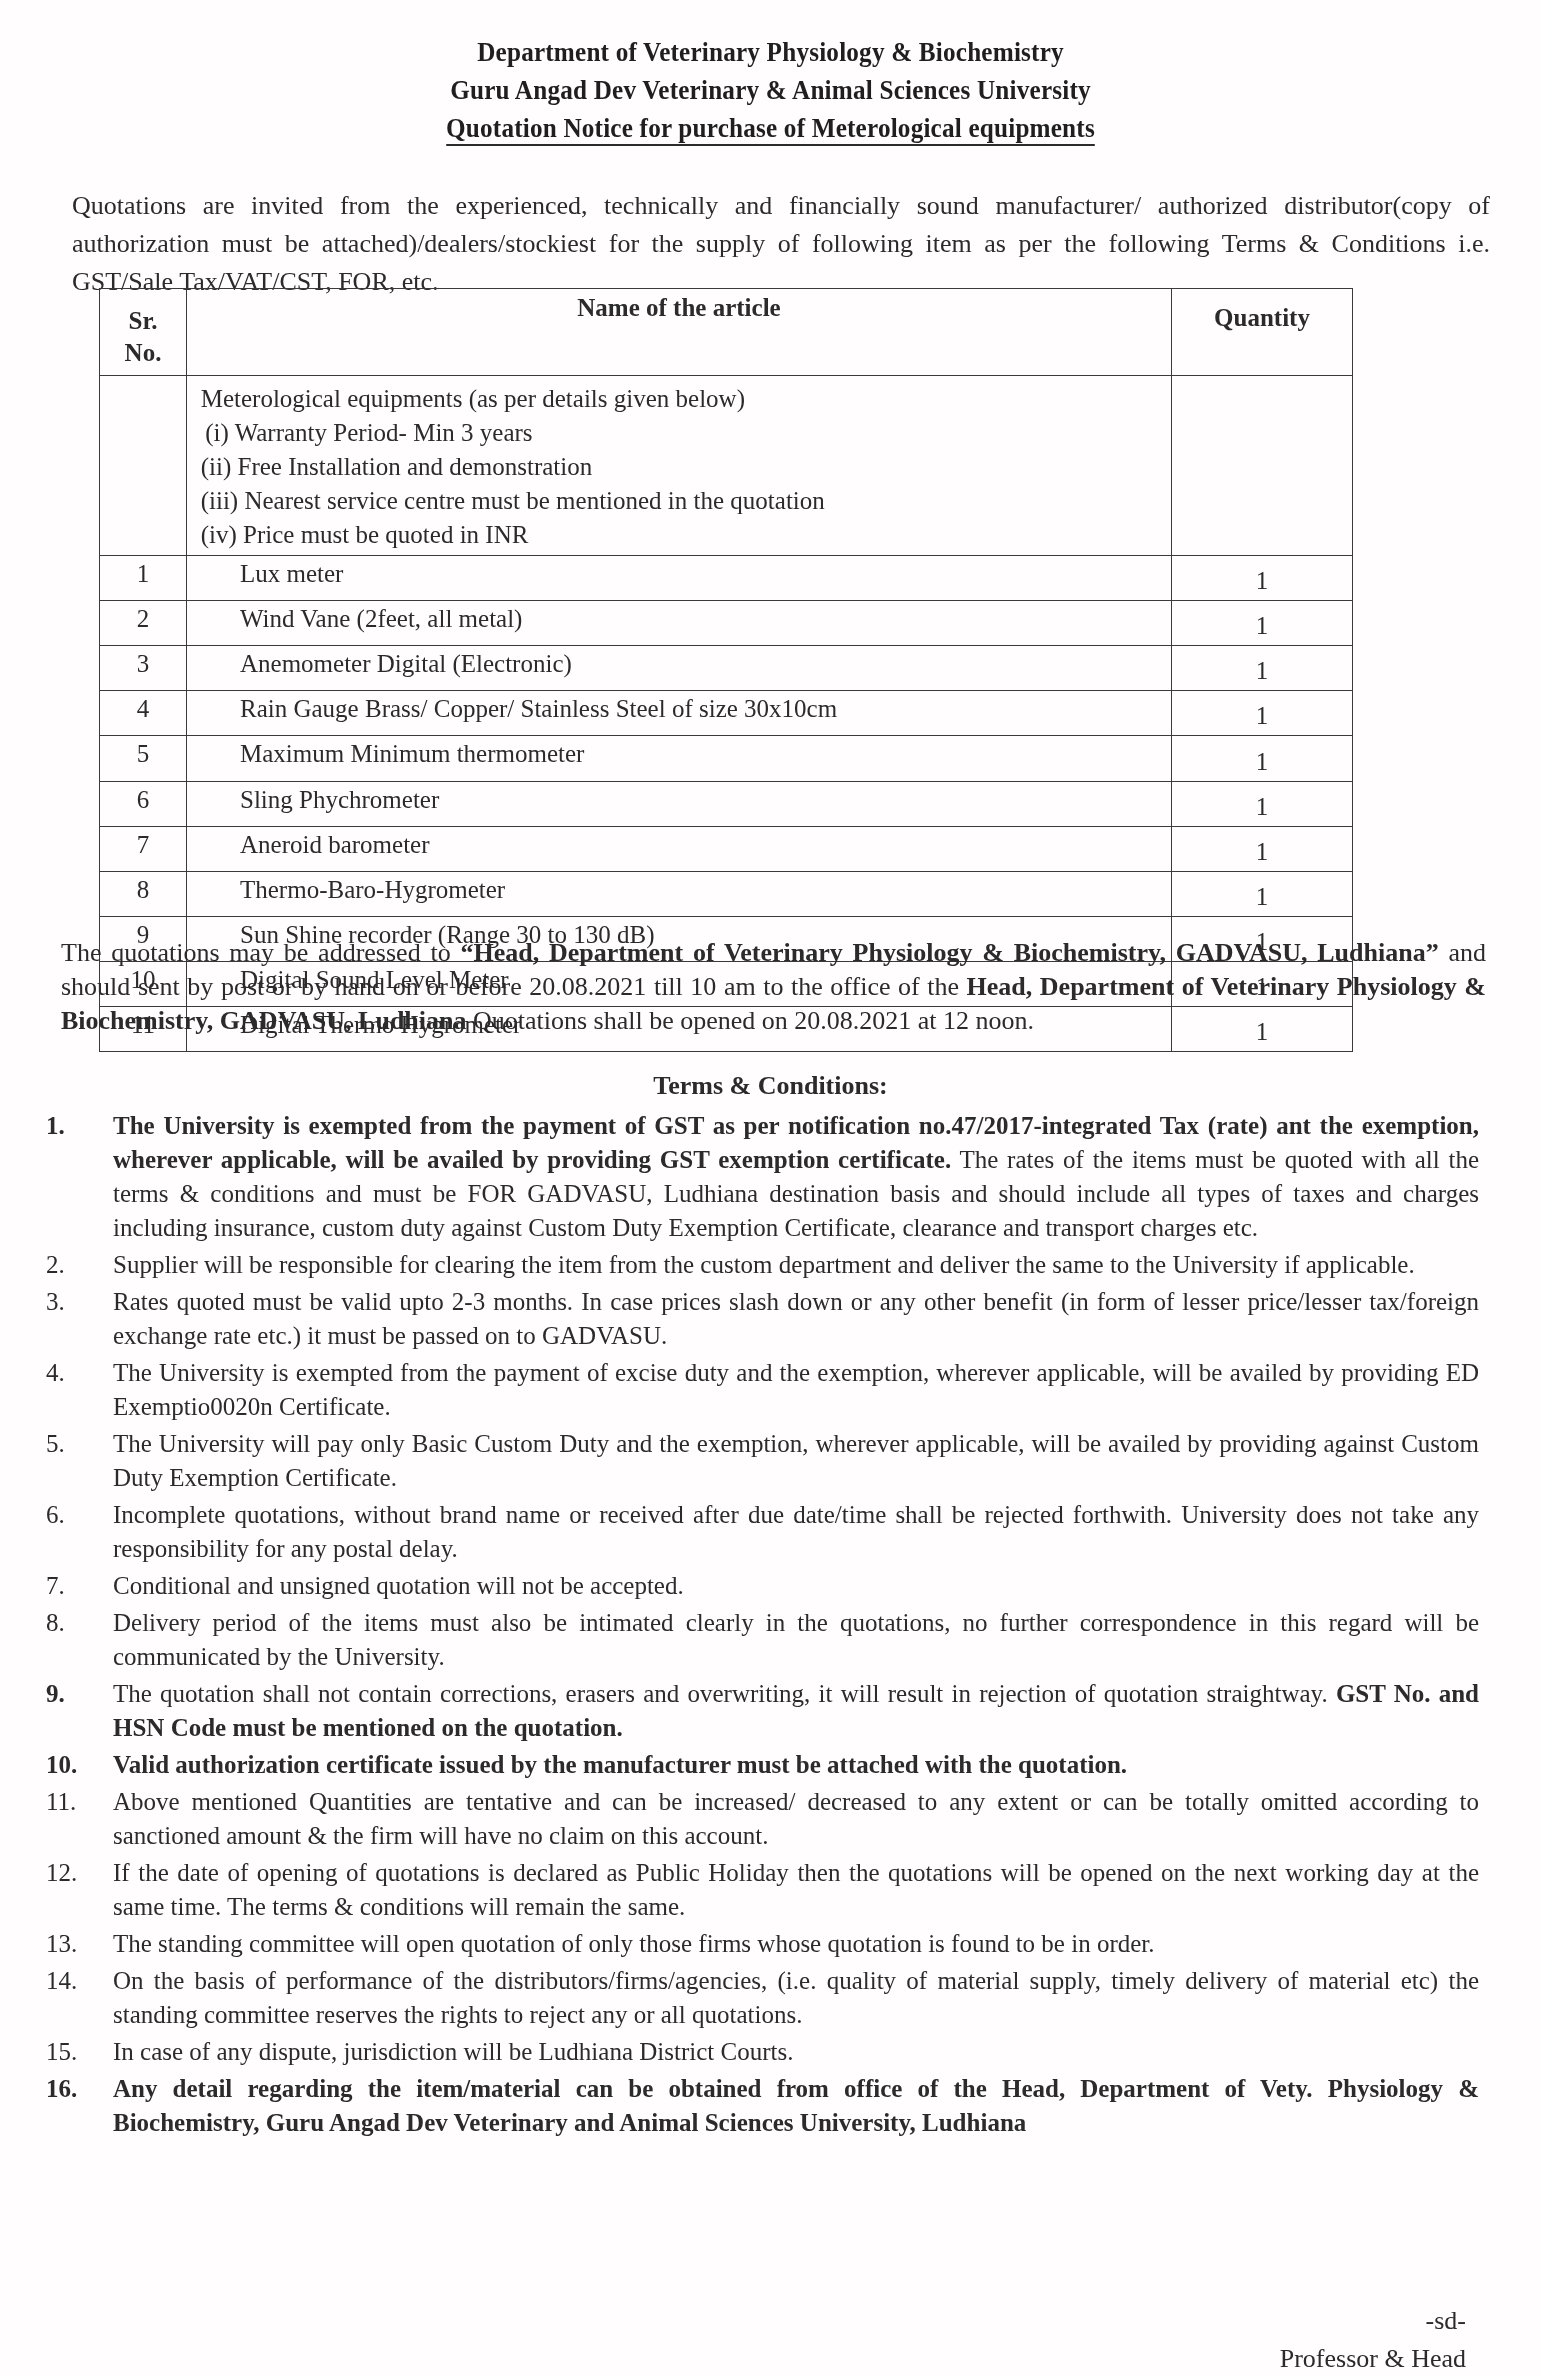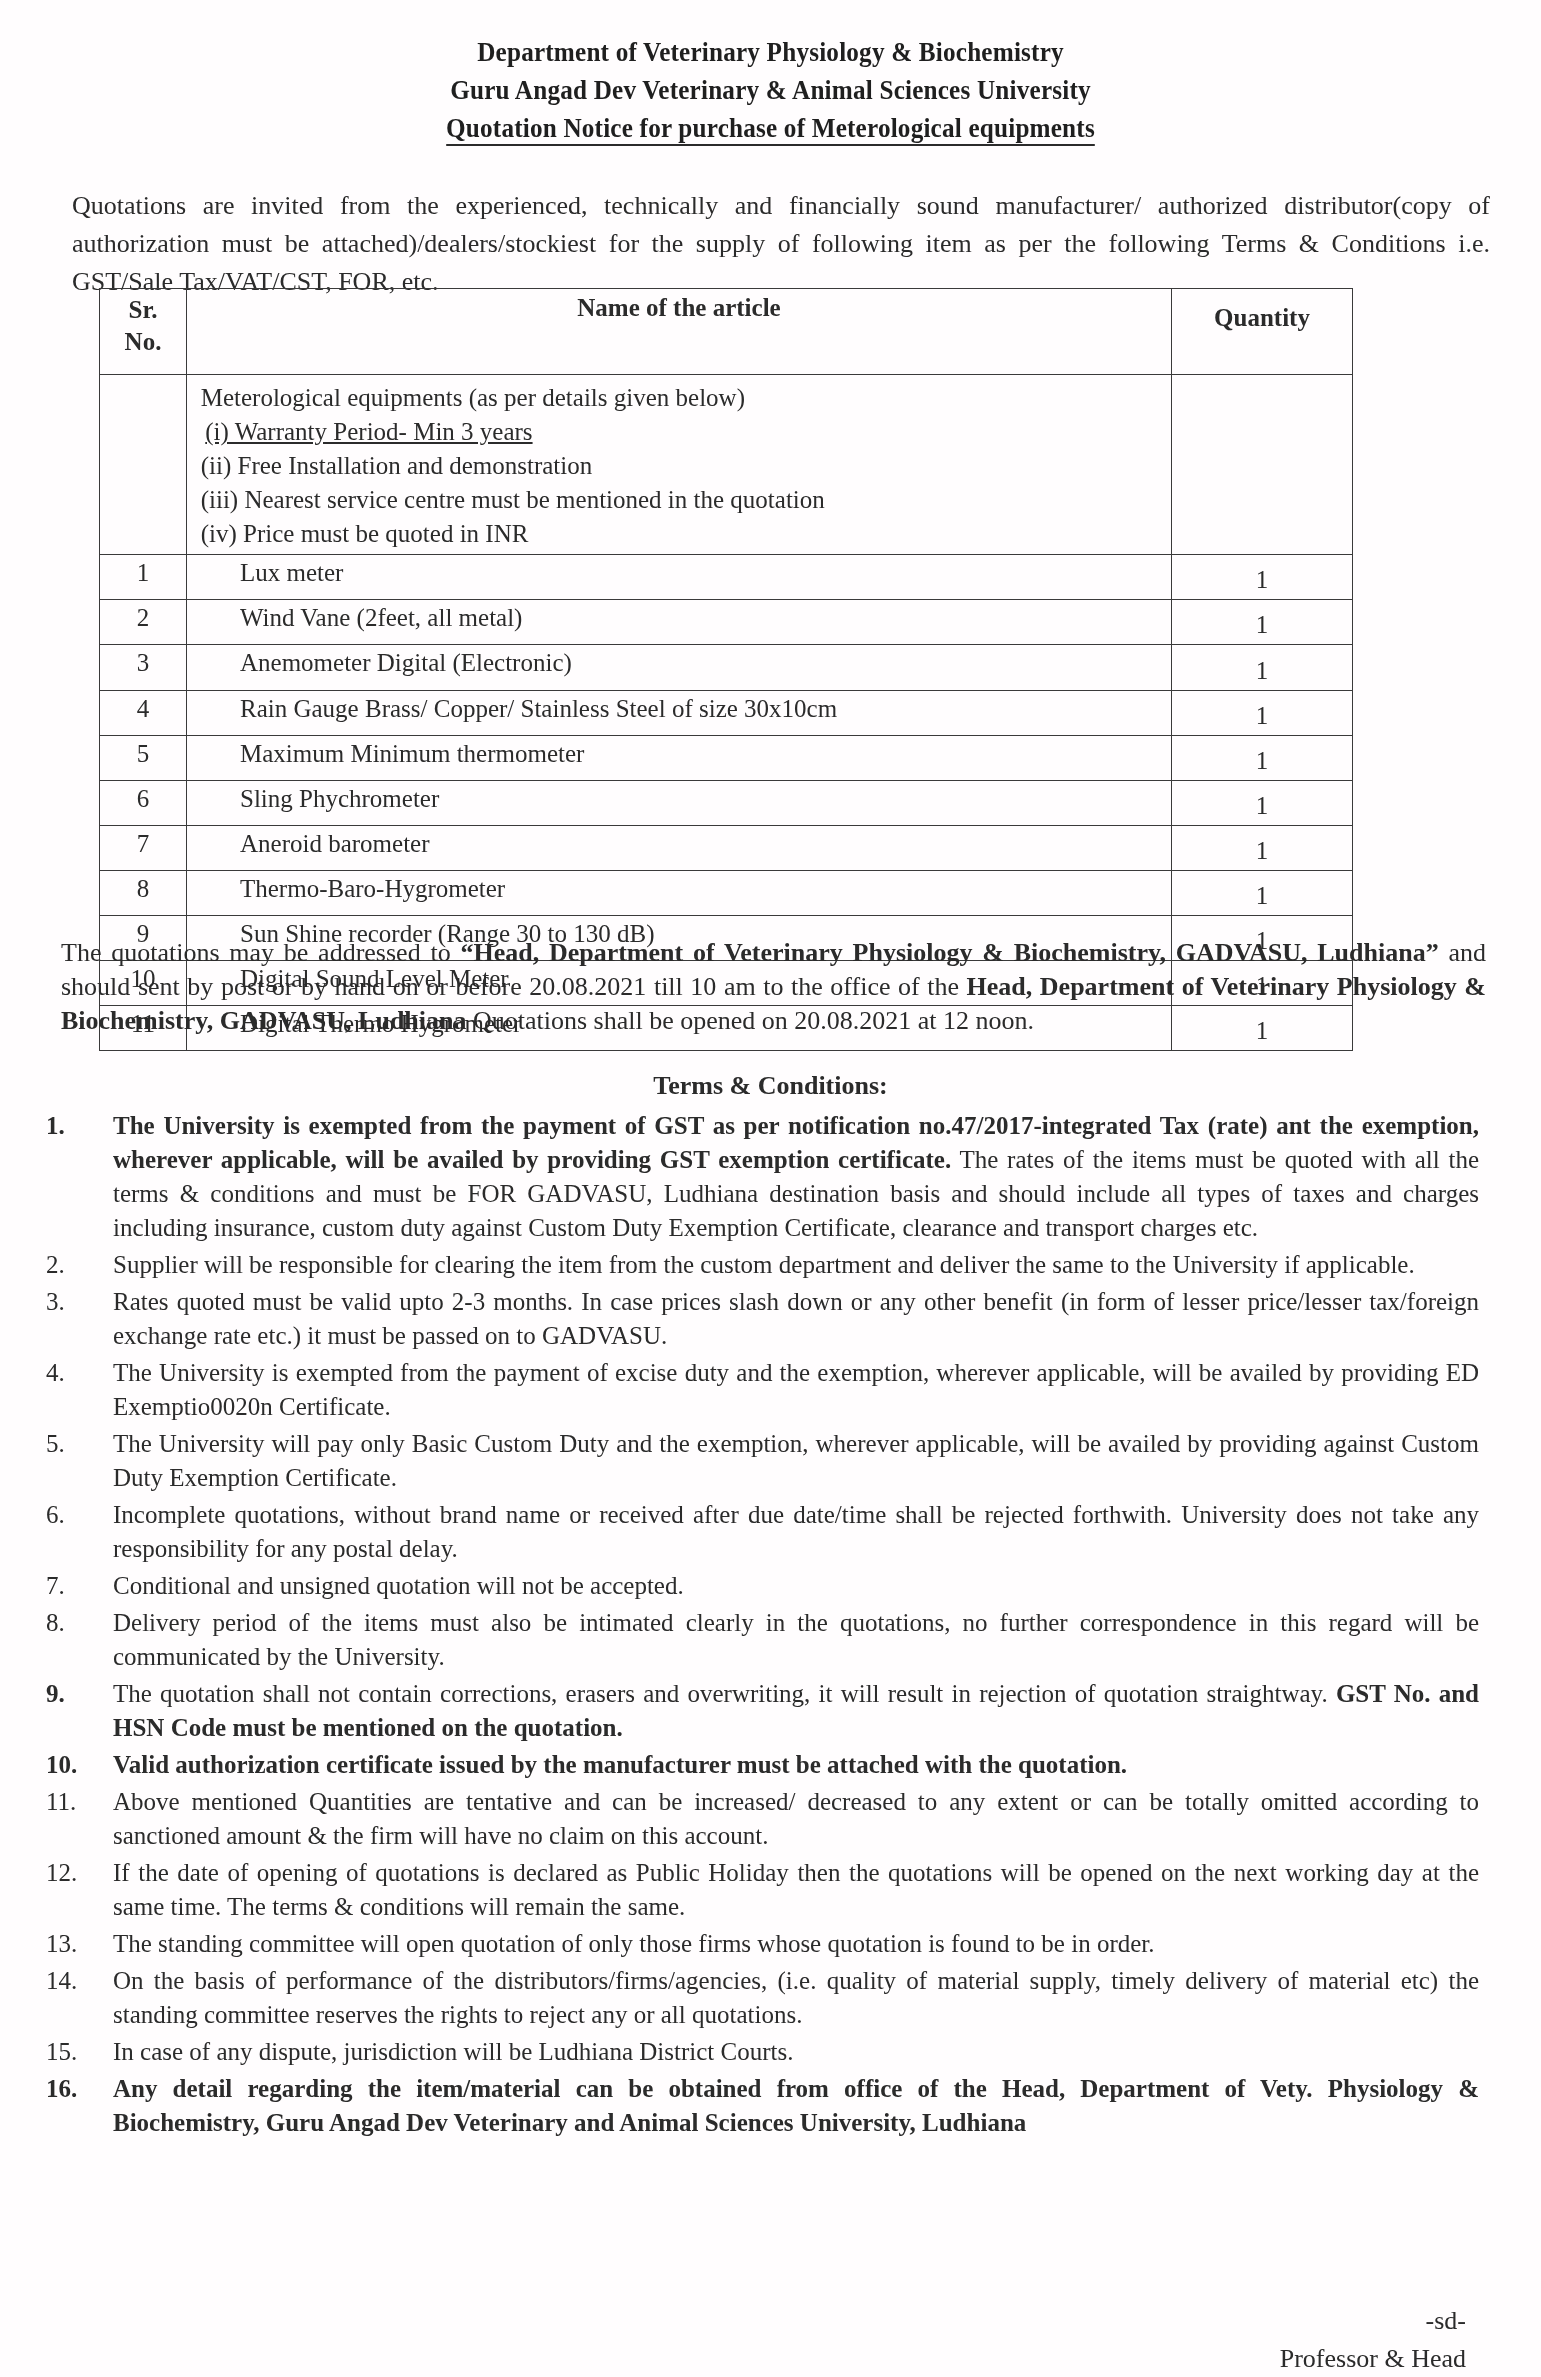--- a/index.html
+++ b/index.html
@@ -25,25 +25,25 @@
   .notice-line .num { left: 404px; }
   .notice-line .dated-lbl { position: absolute; left: 880px; top: 6.1px; }
   .notice-line .date { left: 991px; top: -4.6px; }
 
   .intro { position: absolute; top: 187px; left: 72px; width: 1418px; font-size: 26px; line-height: 38px;
            text-align: justify; text-align-last: left; }
 
   table.items { position: absolute; top: 288px; left: 99px; width: 1254px; border-collapse: collapse; font-size: 25px; }
   table.items td, table.items th { border: 1.5px solid #3a3a3a; vertical-align: top; padding: 0; }
   table.items th { font-weight: bold; height: 70px; }
-  table.items th.sr { width: 86px; text-align: center; line-height: 32px; padding-top: 5px; }
+  table.items th.sr { width: 86px; text-align: center; line-height: 32px; padding-top: 16px; }
   table.items th.name { text-align: center; padding-top: 4.6px; }
   table.items th.qty { width: 180px; text-align: center; padding-top: 15.2px; }
   td.pre { padding: 6.1px 13.7px 3px 13.7px !important; line-height: 34px; height: 162px; }
-  td.pre .cond { padding-left: 4.6px; text-decoration: underline; }
+  td.pre .cond { padding-left: 4.6px; }
   tr.item td { height: 35px; line-height: 35px; }
   tr.item td.sr { text-align: center; }
   tr.item td.nm { padding-left: 53px; }
   tr.item td.q { text-align: center; padding-top: 6.1px; line-height: 38px; }
 
   .address { position: absolute; top: 936px; left: 61px; width: 1425px; font-size: 26px; line-height: 34px;
              text-align: justify; text-align-last: left; }
   .address b { font-weight: bold; }
 
   .terms-title { position: absolute; top: 1071px; left: 0; width: 1541px; text-align: center; font-weight: bold; font-size: 26px; }

